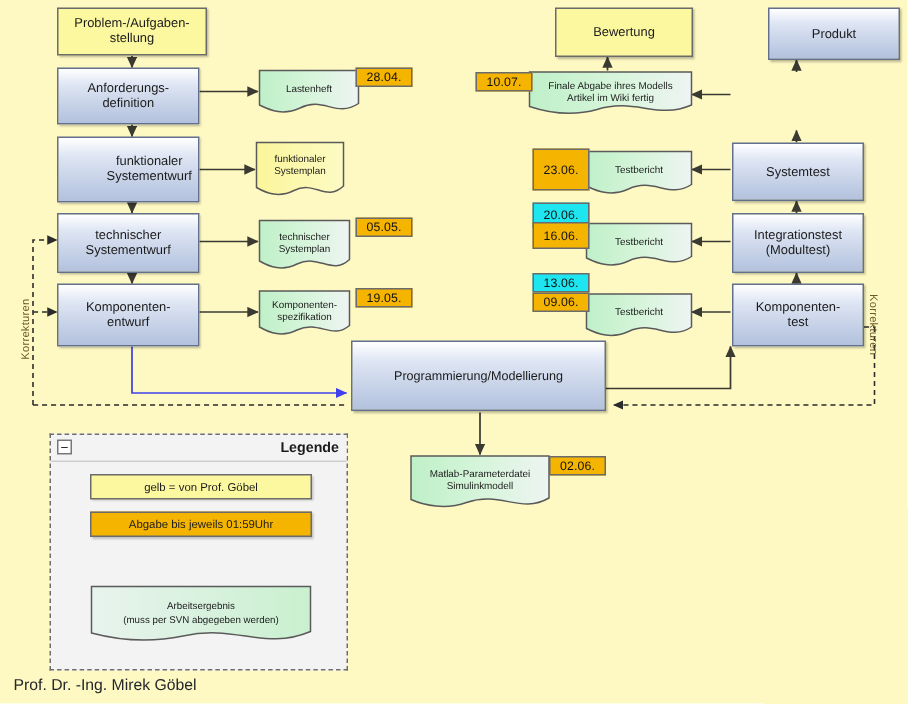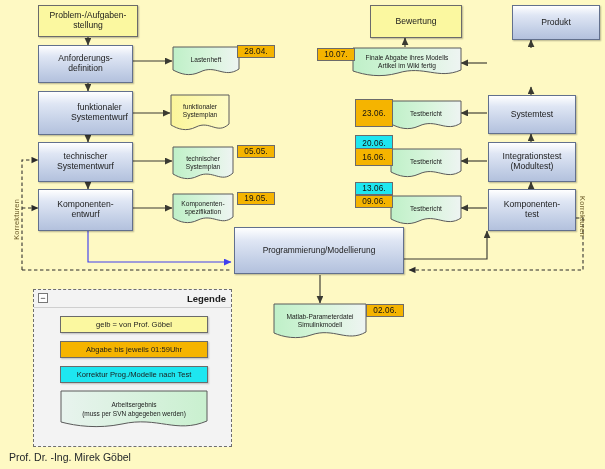--- a/index.html
+++ b/index.html
@@ -398,23 +398,20 @@
       </div>
       <div id="legend-title">Legende</div>
     </div>
 
     <div class="legend-item l-yellow" style="left:26px; top:26px; width:148px; height:17px;">
       <span>gelb = von Prof. Göbel</span>
     </div>
     <div class="legend-item l-orange" style="left:26px; top:51px; width:148px; height:17px;">
       <span>Abgabe bis jeweils 01:59Uhr</span>
     </div>
-    <div class="legend-item l-cyan" style="left:26px; top:76px; width:148px; height:17px;">
-      <span>Korrektur Prog./Modelle nach Test</span>
-    </div>
 
     <div class="legend-doc doc" style="left:26px; top:100px; width:148px; height:44px;">
       <svg class="doc-svg" width="148" height="44" viewBox="0 0 148 44">
         <path d="M1,1 H147 V31 C116,44 98,26 62,34 C38,39 16,36 1,32 Z" fill="url(#gdocleg)" stroke="#5a5a5a" stroke-width="1"></path>
       </svg>
       <div class="doc-label" style="top:11px;">Arbeitsergebnis</div>
       <div class="doc-label" style="top:20px;">(muss per SVN abgegeben werden)</div>
     </div>
   </div>
 

